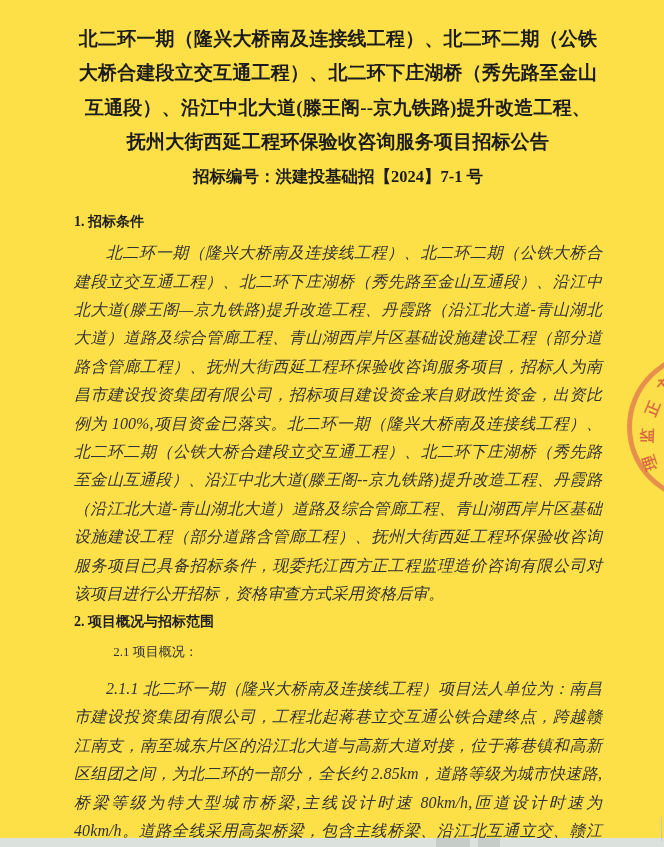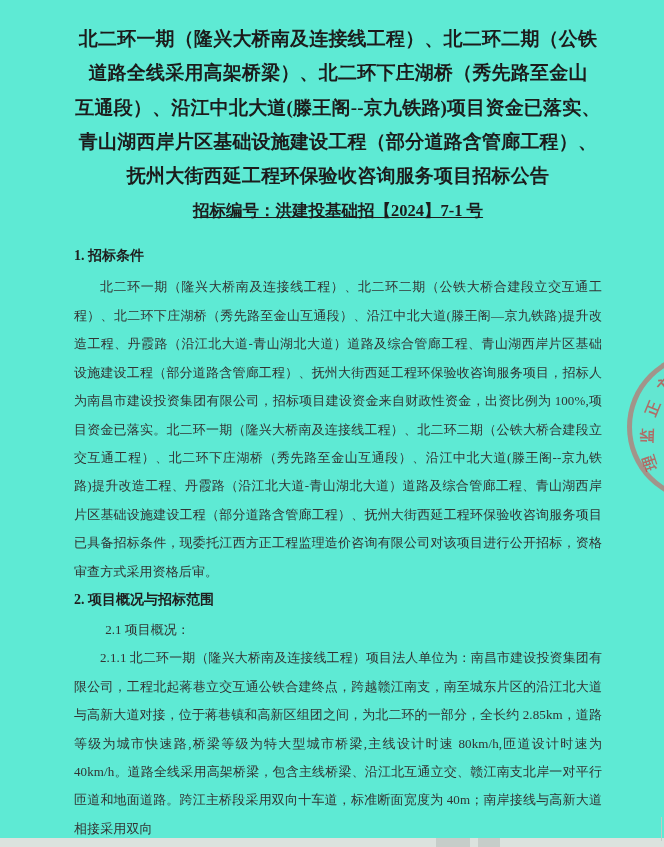--- a/index.html
+++ b/index.html
@@ -1,20 +1,20 @@
 <!DOCTYPE html>
 <html><head>
 <meta charset="utf-8">
 <style>
   html, body { margin: 0; padding: 0; background: #ffffff; }
   .page {
     position: relative;
     width: 664px;
     height: 847px;
-    background: #5eead4;
+    background: #fde047;
     font-family: "Liberation Serif", serif;
     color: #2e2e2e;
     overflow: hidden;
     box-sizing: border-box;
   }
   .content {
     padding: 22px 62px 0 74px;
   }
   .title-block { margin: 0; }
   .title-line {
@@ -26,45 +26,45 @@
     letter-spacing: 0.2px;
     white-space: nowrap;
   }
   .tender-no {
     text-align: center;
     font-size: 16.5px;
     font-weight: bold;
     line-height: 34px;
     margin-top: 1px;
     color: #1c1c1c;
-    text-decoration: underline;
   }
   .sec-heading {
     font-size: 14px;
     font-weight: bold;
     color: #1f1f1f;
     margin: 0;
     margin-top: 22px;
     line-height: 20px;
   }
   p.body-para {
-    font-size: 13px;
+    font-size: 16px;
     line-height: 28.4px;
     text-align: justify;
     text-indent: 2em;
     margin: 0;
     margin-top: 7px;
     color: #333333;
     letter-spacing: 0.1px;
+    font-style: italic;
   }
   p.sub-line {
     font-size: 13px;
     line-height: 28.4px;
     text-indent: 2.4em;
-    margin: 0;
+    margin: 8px;
     margin-top: 6px;
     color: #333333;
   }
   
   .seal {
     position: absolute;
     left: 627px;
     top: 352px;
     width: 150px;
     height: 150px;
@@ -102,23 +102,22 @@
   }
 </style>
 </head>
 <body>
 
 <div class="page">
   <div class="content">
 
     <div class="title-block">
       <div class="title-line">北二环一期（隆兴大桥南及连接线工程）、北二环二期（公铁</div>
-      <div class="title-line">道路全线采用高架桥梁）、北二环下庄湖桥（秀先路至金山</div>
-      <div class="title-line">互通段）、沿江中北大道(滕王阁--京九铁路)项目资金已落实、</div>
-      <div class="title-line">青山湖西岸片区基础设施建设工程（部分道路含管廊工程）、</div>
+      <div class="title-line">大桥合建段立交互通工程）、北二环下庄湖桥（秀先路至金山</div>
+      <div class="title-line">互通段）、沿江中北大道(滕王阁--京九铁路)提升改造工程、</div>
       <div class="title-line">抚州大街西延工程环保验收咨询服务项目招标公告</div>
     </div>
 
     <div class="tender-no">招标编号：洪建投基础招【2024】7-1 号</div>
 
     <h3 class="sec-heading" style="margin-top:18px">1. 招标条件</h3>
 
     <p class="body-para">北二环一期（隆兴大桥南及连接线工程）、北二环二期（公铁大桥合建段立交互通工程）、北二环下庄湖桥（秀先路至金山互通段）、沿江中北大道(滕王阁—京九铁路)提升改造工程、丹霞路（沿江北大道-青山湖北大道）道路及综合管廊工程、青山湖西岸片区基础设施建设工程（部分道路含管廊工程）、抚州大街西延工程环保验收咨询服务项目，招标人为南昌市建设投资集团有限公司，招标项目建设资金来自财政性资金，出资比例为 100%,项目资金已落实。北二环一期（隆兴大桥南及连接线工程）、北二环二期（公铁大桥合建段立交互通工程）、北二环下庄湖桥（秀先路至金山互通段）、沿江中北大道(滕王阁--京九铁路)提升改造工程、丹霞路（沿江北大道-青山湖北大道）道路及综合管廊工程、青山湖西岸片区基础设施建设工程（部分道路含管廊工程）、抚州大街西延工程环保验收咨询服务项目已具备招标条件，现委托江西方正工程监理造价咨询有限公司对该项目进行公开招标，资格审查方式采用资格后审。</p>
 
     <h3 class="sec-heading" style="margin-top:4px">2. 项目概况与招标范围</h3>

